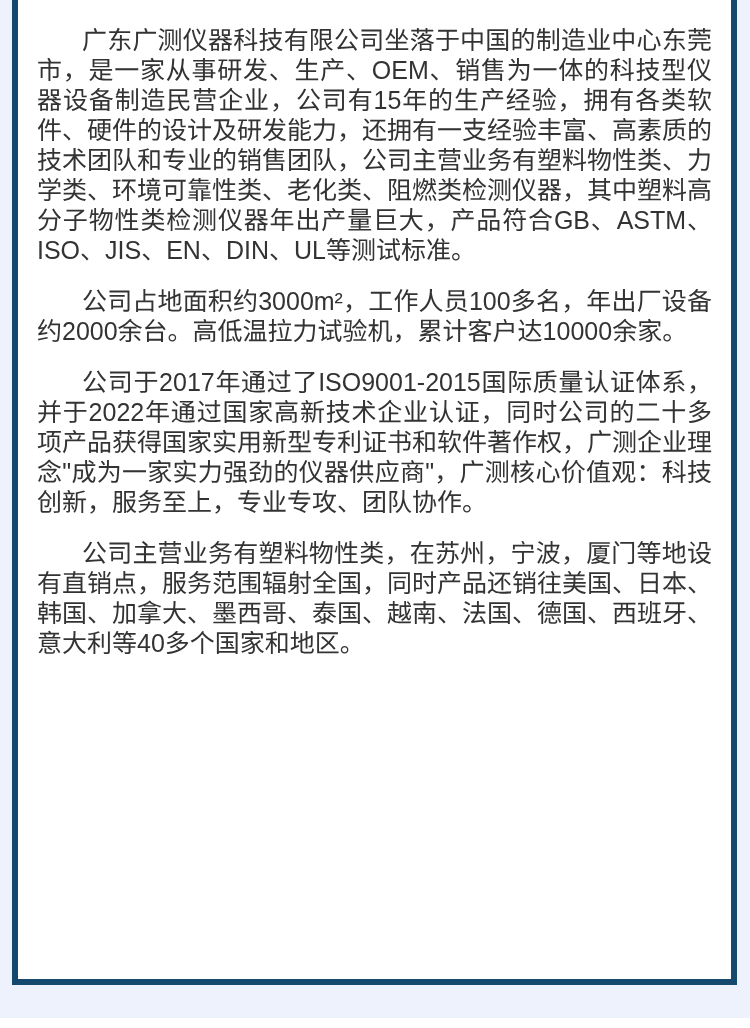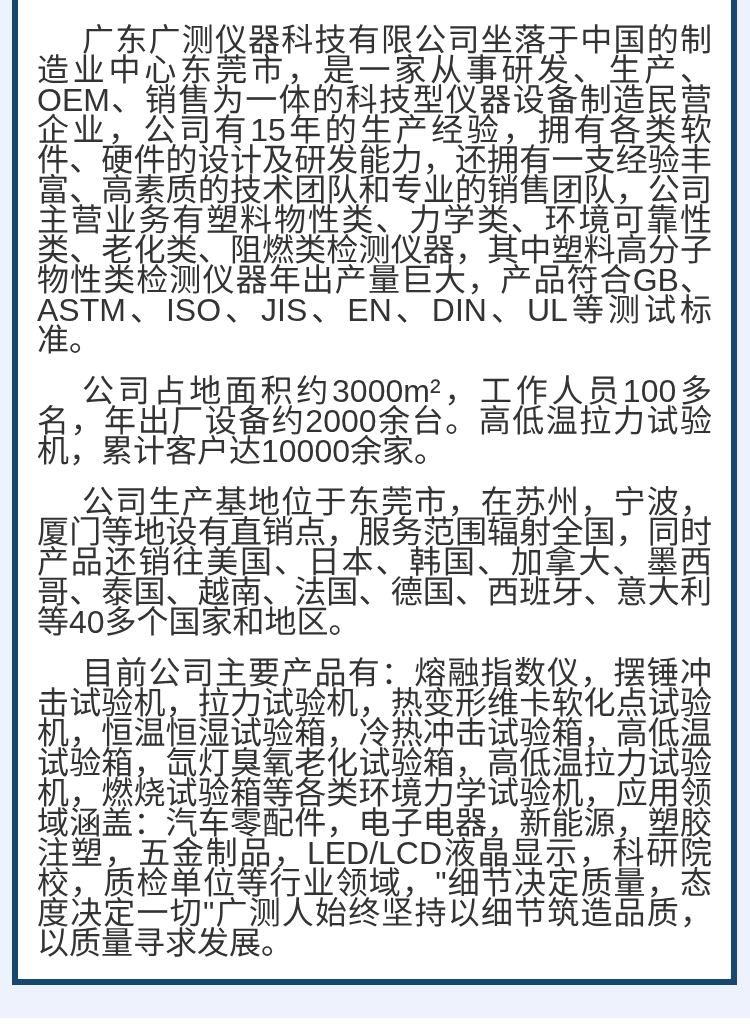--- a/index.html
+++ b/index.html
@@ -22,21 +22,21 @@
     background: #ffffff;
     border: 6px solid #14496d;
     border-top: none;
     overflow: hidden;
   }
   .article {
     padding: 25px 19px 0 19px;
   }
   .para {
     margin: 0 0 21px 0;
-    font-size: 32px;
+    font-size: 25px;
     line-height: 30px;
     color: #333333;
     text-align: justify;
     text-indent: 45px;
     letter-spacing: 0;
     word-break: break-word;
   }
   .bottom-strip {
     width: 750px;
     height: 10px;
@@ -44,18 +44,18 @@
   }
 </style>
 </head>
 <body>
 
 <div class="page-bg">
   <div class="content-card">
     <div class="article">
       <p class="para">广东广测仪器科技有限公司坐落于中国的制造业中心东莞市，是一家从事研发、生产、OEM、销售为一体的科技型仪器设备制造民营企业，公司有15年的生产经验，拥有各类软件、硬件的设计及研发能力，还拥有一支经验丰富、高素质的技术团队和专业的销售团队，公司主营业务有塑料物性类、力学类、环境可靠性类、老化类、阻燃类检测仪器，其中塑料高分子物性类检测仪器年出产量巨大，产品符合GB、ASTM、ISO、JIS、EN、DIN、UL等测试标准。</p>
       <p class="para">公司占地面积约3000m²，工作人员100多名，年出厂设备约2000余台。高低温拉力试验机，累计客户达10000余家。</p>
-      <p class="para">公司生产基地位于东莞市，在苏州，宁波，厦门等地设有直销点，服务范围辐射全国，同时产品还销往美国、日本、韩国、加拿大、墨西哥、泰国、越南、法国、德国、西班牙、意大利等40多个国家和地区。</p>
-      <p class="para">目前公司主要产品有：熔融指数仪，摆锤冲击试验机，拉力试验机，热变形维卡软化点试验机，恒温恒湿试验箱，冷热冲击试验箱，高低温试验箱，氙灯臭氧老化试验箱，高低温拉力试验机，燃烧试验箱等各类环境力学试验机，应用领域涵盖：汽车零配件，电子电器，新能源，塑胶注塑，五金制品，LED/LCD液晶显示，科研院校，质检单位等行业领域，"细节决定质量，态度决定一切"广测人始终坚持以细节筑造品质，以质量寻求发展。</p>
+      <p class="para">公司于2017年通过了ISO9001-2015国际质量认证体系，并于2022年通过国家高新技术企业认证，同时公司的二十多项产品获得国家实用新型专利证书和软件著作权，广测企业理念"成为一家实力强劲的仪器供应商"，广测核心价值观：科技创新，服务至上，专业专攻、团队协作。</p>
+      <p class="para">公司主营业务有塑料物性类，在苏州，宁波，厦门等地设有直销点，服务范围辐射全国，同时产品还销往美国、日本、韩国、加拿大、墨西哥、泰国、越南、法国、德国、西班牙、意大利等40多个国家和地区。</p>
     </div>
   </div>
 </div>
 <div class="bottom-strip"></div>
 
 </body></html>

